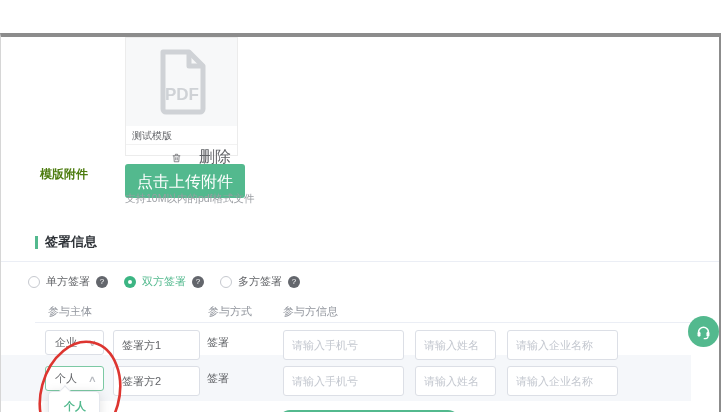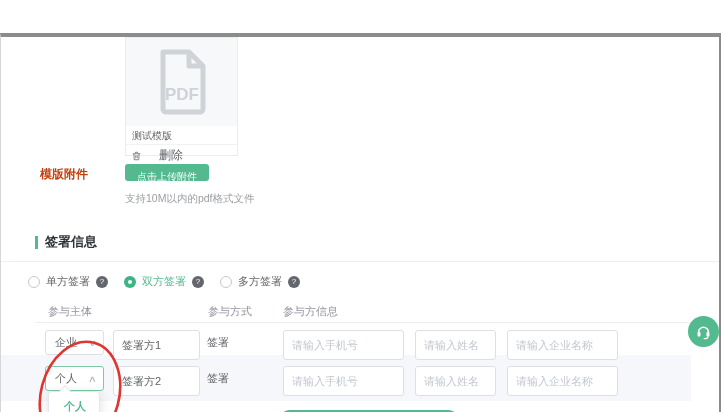--- a/index.html
+++ b/index.html
@@ -6,27 +6,27 @@
   body { font-family:"Liberation Sans", sans-serif; background:#ffffff; }
   .frame { position:relative; width:721px; height:412px; background:#fff; overflow:hidden;
            border-top:4px solid #8c8c8c; border-right:2px solid #8c8c8c;
            border-left:1px solid #d6d6d6; border-bottom:1px solid #cfcfcf;margin-top:33px; }
   .abs { position:absolute; }
 
   
   .pdf-card { left:124px; top:0; width:113px; height:119px; border:1px solid #ececec; background:#fff; }
   .pdf-thumb { height:88px; background:#f7f8f9; display:flex; align-items:center; justify-content:center; }
   .pdf-fname { font-size:10px; color:#606266; padding:3px 6px 1px; border-bottom:1px solid #f2f2f2; }
-  .pdf-delrow { display:flex; align-items:center; gap:18px;
-                font-size:12px; color:#606266; padding:2px 6px 0; cursor:pointer; }
+  .pdf-delrow { display:flex; justify-content:flex-end; align-items:center; gap:18px;
+                font-size:16px; color:#606266; padding:2px 6px 0; cursor:pointer; }
 
   
-  .upload-label { left:39px; top:129px; font-size:12px; font-weight:bold; color:#c2410c; }
-  .upload-btn { left:124px; top:127px; height:17px; padding:0 12px; background:#53b98e; color:#fff;
-                font-size:10px; line-height:25px; border:none; border-radius:3px; cursor:pointer;
+  .upload-label { left:39px; top:129px; font-size:12px; font-weight:bold; color:#4d7c0f; }
+  .upload-btn { left:124px; top:127px; height:34px; padding:0 12px; background:#53b98e; color:#fff;
+                font-size:16px; line-height:25px; border:none; border-radius:3px; cursor:pointer;
                 font-family:inherit; }
   .upload-hint { left:124px; top:155px; font-size:10.5px; color:#9b9ea3; }
 
   
   .sec-title { left:34px; top:196px; display:flex; align-items:center; gap:7px; }
   .sec-bar { width:3px; height:13px; background:#53b98e; }
   .sec-text { font-size:13px; font-weight:bold; color:#2f3338; }
   .divider { position:absolute; height:1px; background:#ebeef5; }
 
   

